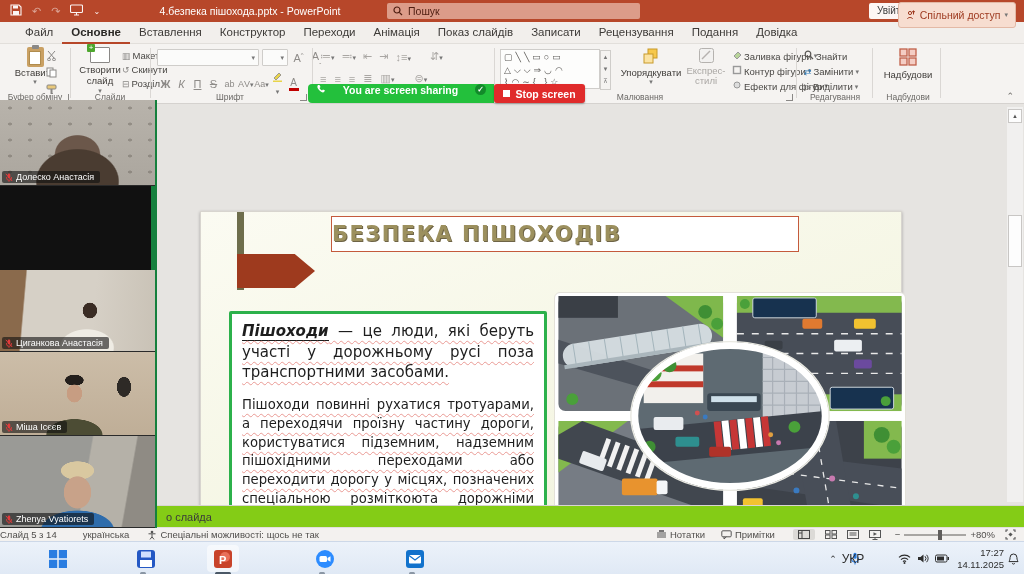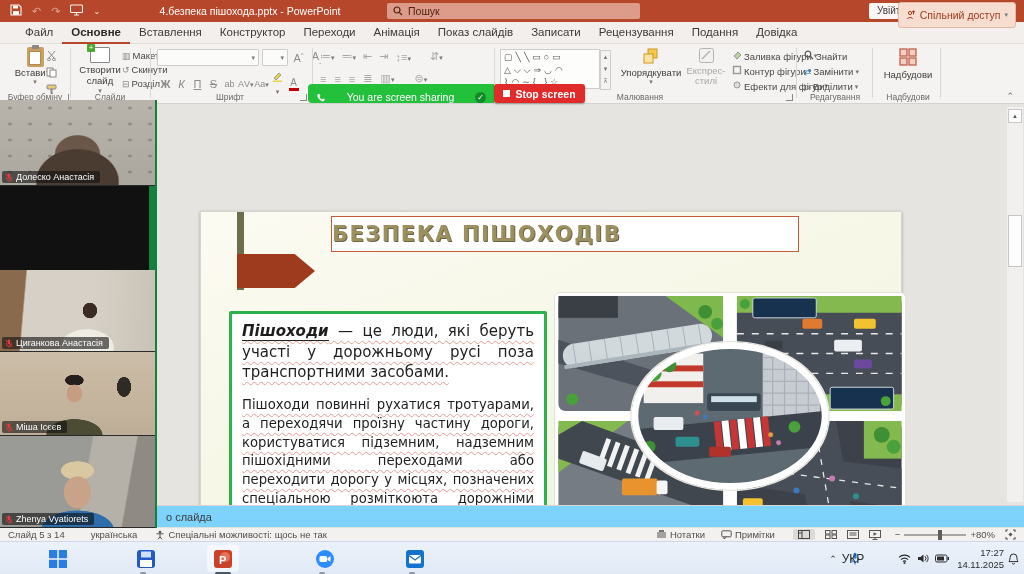--- a/index.html
+++ b/index.html
@@ -28,46 +28,46 @@
   .bigbtn{position:absolute;top:3px;display:flex;flex-direction:column;align-items:center;font-size:9.5px;color:#3d3a37}
   .smallrow{display:flex;align-items:center;gap:2px;font-size:9.5px;color:#4a4845;white-space:nowrap}
   .ribicon{display:inline-block}
   .dropcaret{font-size:7px;color:#777}
   .disabled{color:#a9a6a3}
   .fontbox{background:#fbfbfa;border:1px solid #cfcdca;height:17px;border-radius:1px;display:flex;align-items:center;justify-content:flex-end;padding:0 3px;color:#b0aeab}
   .fbtn{width:15px;text-align:center;color:#8e8b88;font-size:11px}
   .shapecell{font-size:9px;color:#5a5855;letter-spacing:3px;line-height:12px;white-space:nowrap}
   .launcher{position:absolute;bottom:2px;width:7px;height:7px;border-right:1px solid #8a8886;border-bottom:1px solid #8a8886}
   
-  #banner-green{position:absolute;left:308px;top:84px;width:186px;height:19px;background:#23c03c;border-radius:4px 0 0 4px;display:flex;align-items:flex-end;color:#fff;font-size:10.5px;font-weight:normal;gap:6px;padding:0 8px;z-index:30}
+  #banner-green{position:absolute;left:308px;top:84px;width:186px;height:19px;background:#23c03c;border-radius:4px 0 0 4px;display:flex;align-items:flex-start;color:#fff;font-size:10.5px;font-weight:bold;gap:6px;padding:0 8px;z-index:30}
   #banner-stop{position:absolute;left:494px;top:84px;width:91px;height:19px;background:#e02b2b;border-radius:3px;display:flex;align-items:center;justify-content:center;gap:5px;color:#fff;font-size:10.5px;font-weight:bold;z-index:30;box-shadow:0 1px 2px rgba(0,0,0,.3)}
   .checkdot{width:11px;height:11px;border-radius:50%;background:#128a2a;color:#fff;font-size:8px;line-height:11px;text-align:center}
   .stopsq{width:7px;height:7px;border:1.5px solid #fff;background:#fff}
   
   #main{position:absolute;left:0;top:104px;width:1024px;height:401px;background:#e6e4e1}
   #slide{position:absolute;left:200px;top:107px;width:702px;height:387px;background:linear-gradient(160deg,#fbfbf2 0%,#f5f6e4 55%,#eaeed6 100%);box-shadow:0 1px 3px rgba(0,0,0,.28);border:1px solid #d8d5cf}
   #slide-titlebox{position:absolute;left:130px;top:4px;width:468px;height:36px;background:#fff;border:1.5px solid #c45a3c;display:flex;align-items:center;justify-content:flex-start}
   #slide-title{font-family:"DejaVu Sans",sans-serif;font-weight:bold;font-size:21px;letter-spacing:1.5px;color:#9c905e;text-shadow:1px 1px 0 #6e6446}
   #olive-bar{position:absolute;left:36px;top:0;width:7px;height:78px;background:#6e6e4c}
   #red-arrow{position:absolute;left:36px;top:42px;width:78px;height:34px;background:#9e3a1e;clip-path:polygon(0 0,74% 0,100% 50%,74% 100%,0 100%)}
   #greenbox{position:absolute;left:28px;top:99px;width:318px;height:234px;background:#fff;border:3px solid #2cb14b;border-radius:2px;padding:7px 10px;font-family:"DejaVu Sans",sans-serif;color:#1d1d1d}
   .sp-wavy{text-decoration-line:underline;text-decoration-style:wavy;text-decoration-color:#ea9a94;text-decoration-thickness:1px;text-underline-offset:3.5px;text-decoration-skip-ink:none}
   #def-p{font-size:15px;line-height:1.38;text-align:justify}
   #def-term{font-weight:bold;font-style:italic;border-bottom:1.5px solid #1d1d1d}
   #body-p{margin-top:13px;font-size:13.2px;line-height:1.42;text-align:justify}
   #figwrap{position:absolute;left:353px;top:80px;width:352px;height:248px;background:#fff;border:1px solid #e3e1d8;border-radius:6px;padding:3px}
   #figcaption-row{position:absolute;left:353px;top:334px;width:352px;text-align:center}
   #figcaption-row span{font-size:12.5px;color:#33312e;border-bottom:1.5px solid #4a4a46;padding:0 28px 1px}
   .stem{position:absolute;background:#b9b98f}
   
-  #videos{position:absolute;left:0;top:100px;width:157px;height:428px;z-index:40;border-right:8px solid #15803d;background:#111}
+  #videos{position:absolute;left:0;top:100px;width:157px;height:428px;z-index:40;border-right:6px solid #15803d;background:#111}
   .vtile{position:absolute;left:0;width:155px;overflow:hidden;border-bottom:1px solid #2a2a2a}
   .vname{position:absolute;left:2px;bottom:2px;background:rgba(15,15,15,.6);border-radius:2px;display:flex;align-items:center;gap:3px;padding:1px 6px 1px 3px;color:#fff;font-size:9px;white-space:nowrap}
   
-  #notesbar{position:absolute;left:0;top:505px;width:1024px;height:22px;background:#7dd3fc;border-top:1px solid #d8d5d2;color:#3b3b3b;font-size:11px;line-height:22px}
+  #notesbar{position:absolute;left:0;top:505px;width:1024px;height:22px;background:#84cc16;border-top:1px solid #d8d5d2;color:#3b3b3b;font-size:11px;line-height:22px}
   #notesbar span{margin-left:166px}
   #statusbar{position:absolute;left:0;top:527px;width:1024px;height:14px;background:#f3f1ef;border-top:1px solid #e1dfdd;font-size:9.5px;color:#504e4c;display:flex;align-items:center}
   .sbitem{display:flex;align-items:center;gap:3px;white-space:nowrap}
   
   #taskbar{position:absolute;left:0;top:541px;width:1024px;height:33px;background:linear-gradient(#ecf2fa,#e0e9f5);border-top:1px solid #cdd8e8}
   .tkicon{position:absolute;top:4px;width:26px;height:26px;display:flex;align-items:center;justify-content:center}
   .tkdash{position:absolute;top:30px;height:2.5px;border-radius:2px;background:#8a96a4}
   .trayitem{position:absolute;top:0;height:33px;display:flex;align-items:center;justify-content:center;color:#2d2d2d}
 </style>
 </head>
@@ -530,21 +530,21 @@
         <span>Zhenya Vyatiorets</span>
       </span>
   </div>
 </div>
 
 <div id="notesbar">
   <span>о слайда</span>
 </div>
 
 <div id="statusbar">
-  <span class="sbitem" style="margin-left:8px">Слайд 5 з 14</span>
+  <span class="sbitem" style="margin-left:0">Слайд 5 з 14</span>
   <span class="sbitem" style="margin-left:26px">українська</span>
   <span class="sbitem" style="margin-left:18px">
     <svg width="10" height="10" viewBox="0 0 10 10">
         <circle cx="5" cy="2" r="1.3" fill="#555"></circle>
         <path d="M1.5 3.8h7M5 3.8v3M5 6.8l-2 2.6M5 6.8l2 2.6" stroke="#555" fill="none" stroke-width="1"></path>
       </svg>
     <span>Спеціальні можливості: щось не так</span>
   </span>
   <span style="flex:1"></span>
   <span class="sbitem">

